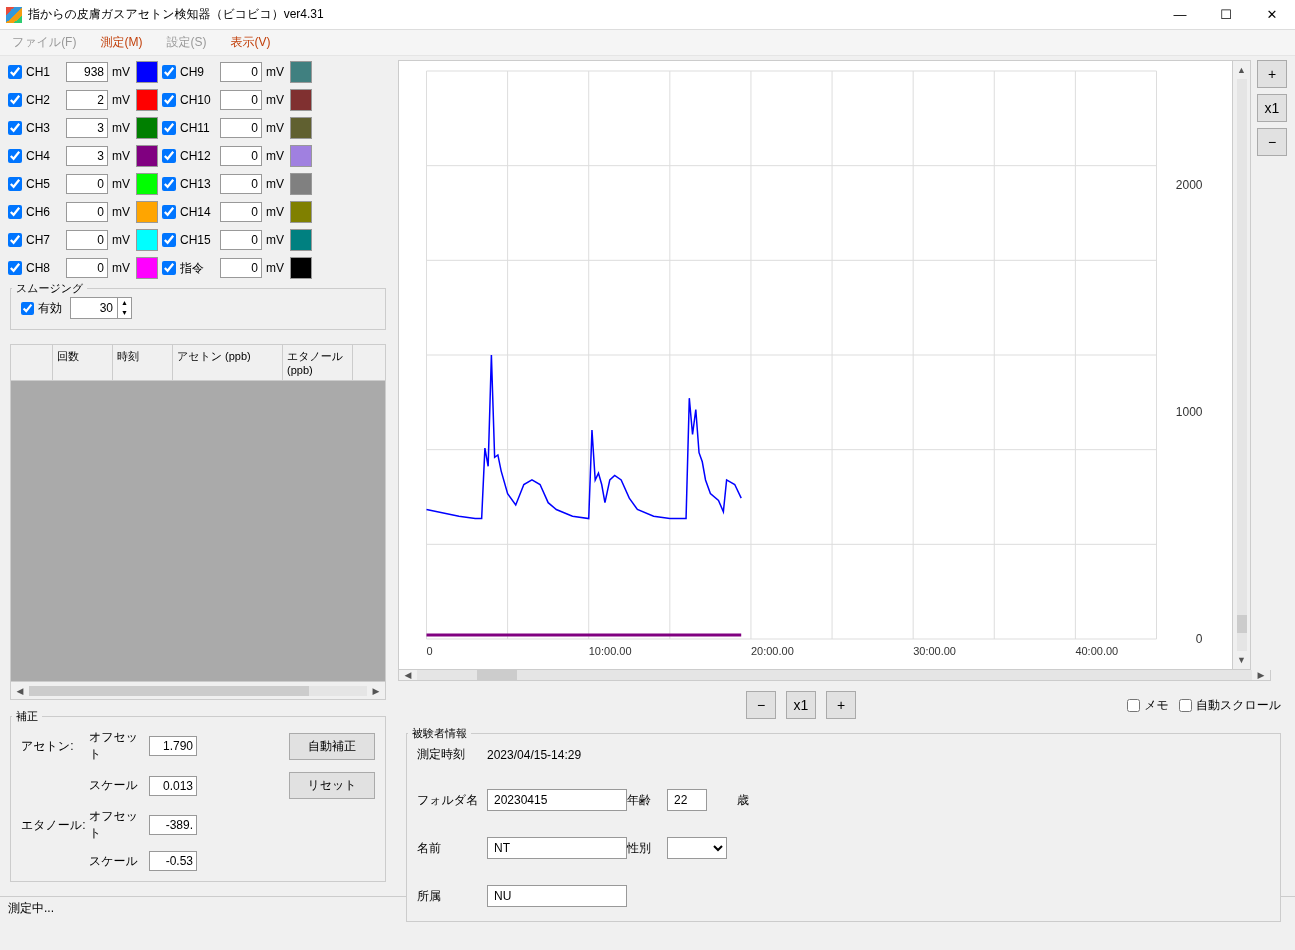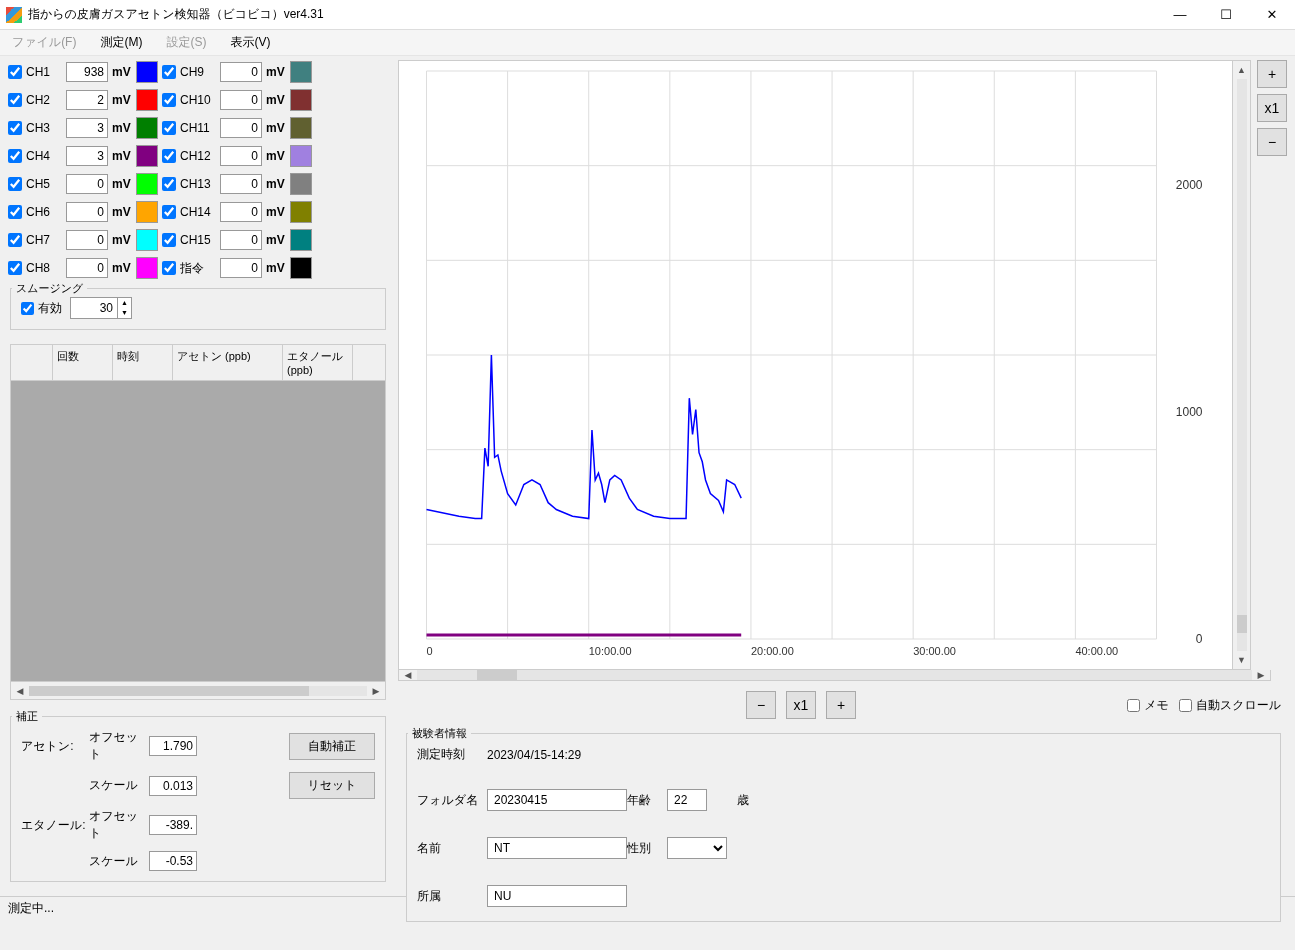--- a/index.html
+++ b/index.html
@@ -3,31 +3,31 @@
 <meta charset="utf-8">
 <style>
 * { box-sizing: border-box; margin: 0; padding: 0; }
 body { font-family: "Yu Gothic UI", "Meiryo", sans-serif; font-size: 12px; background: #f0f0f0; width: 1295px; height: 950px; overflow: hidden; }
 .titlebar { height: 30px; background: #fff; display: flex; align-items: center; border-bottom: 1px solid #ddd; }
 .titlebar-icon { width: 16px; height: 16px; margin: 0 6px; background: linear-gradient(135deg,#e74c3c 25%,#3498db 25%,#3498db 50%,#f39c12 50%,#f39c12 75%,#2ecc71 75%); }
 .titlebar-title { flex: 1; font-size: 12px; }
 .titlebar-btns { display: flex; }
 .titlebar-btn { width: 46px; height: 30px; display: flex; align-items: center; justify-content: center; font-size: 13px; }
 .menubar { height: 26px; background: #f5f5f5; display: flex; align-items: center; padding: 0 8px; gap: 16px; border-bottom: 1px solid #e5e5e5; }
-.menu-item { color: #000000; padding: 2px 4px; }
+.menu-item { color: #c2410c; padding: 2px 4px; }
 .menu-item.disabled { color: #999; }
 .main { display: flex; height: 840px; }
 .left-col { width: 396px; display: flex; flex-direction: column; }
 .channels { display: flex; padding: 4px 8px; gap: 4px; }
 .ch-col { display: flex; flex-direction: column; gap: 4px; }
 .ch-row { display: flex; align-items: center; gap: 4px; height: 24px; }
 .ch-row input[type=checkbox] { width: 14px; height: 14px; }
 .ch-label { width: 36px; font-size: 12px; }
 .ch-val { width: 42px; height: 20px; border: 1px solid #999; background: #fff; text-align: right; padding: 0 3px; font-size: 12px; line-height: 18px; }
-.ch-unit { width: 20px; font-size: 12px; font-weight: bold; }
+.ch-unit { width: 20px; font-size: 12px; }
 .ch-color { width: 22px; height: 22px; border: 1px solid #999; }
 .smoothing { border: 1px solid #ccc; margin: 4px 10px; padding: 8px 10px 10px; position: relative; background: #f0f0f0; }
 .group-title { position: absolute; top: -8px; left: 1px; background: #f0f0f0; padding: 0 4px; font-size: 11px; }
 .smoothing-body { display: flex; align-items: center; gap: 8px; }
 .numeric { display: flex; border: 1px solid #999; background: #fff; height: 22px; }
 .numeric input { border: none; width: 46px; text-align: right; padding: 0 4px; outline: none; font-size: 12px; }
 .numeric-btns { display: flex; flex-direction: column; }
 .numeric-btns div { width: 14px; height: 10px; border-left: 1px solid #999; font-size: 7px; text-align: center; line-height: 9px; }
 .tabs { margin: 10px 10px 0; border: 1px solid #ccc; background: #fff; height: 356px; display: flex; flex-direction: column; }
 .tab-strip { display: flex; border-bottom: 1px solid #ccc; background: #f0f0f0; }

